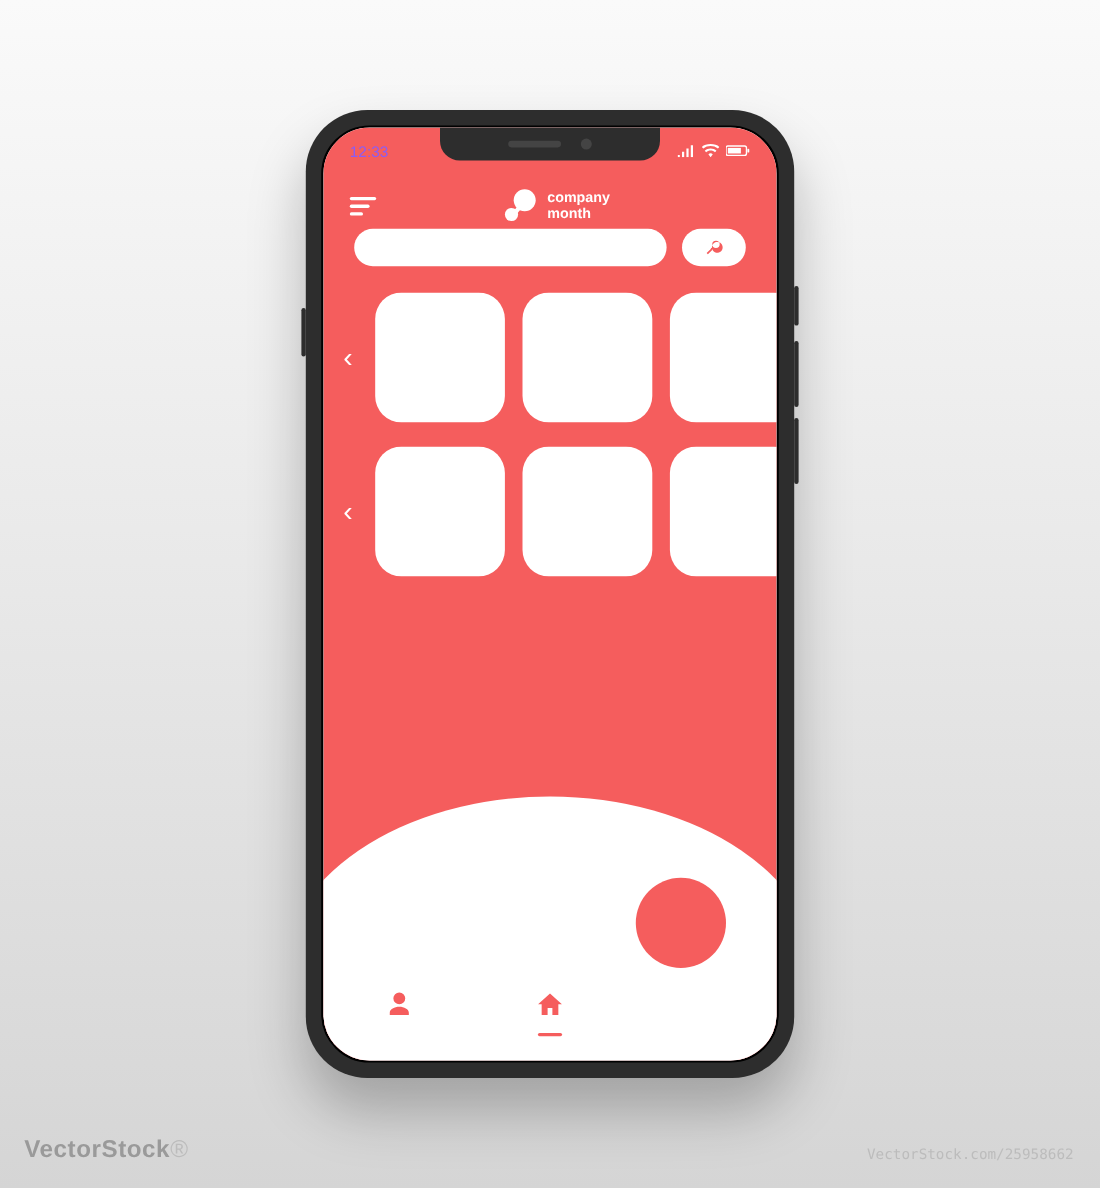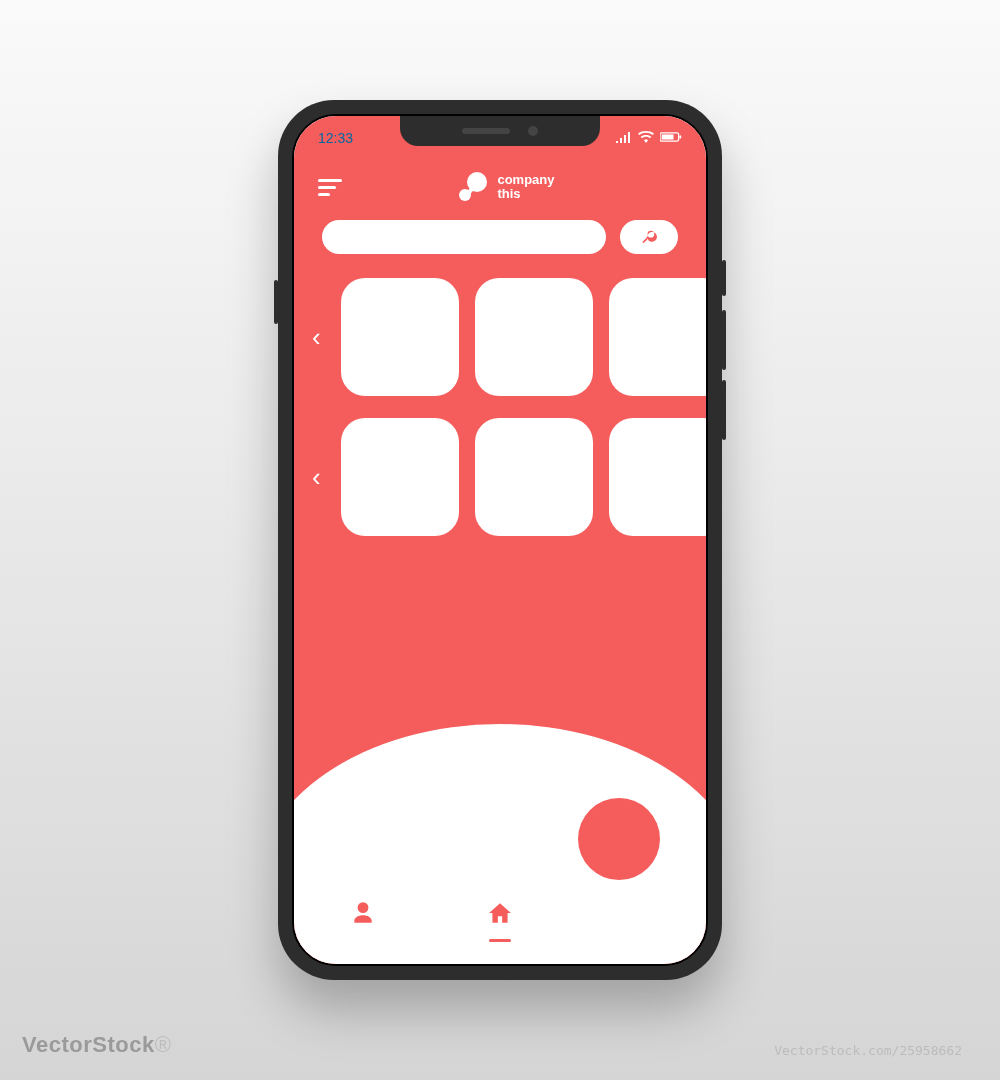--- a/index.html
+++ b/index.html
@@ -74,31 +74,31 @@
 
   
   .status {
     position: relative;
     z-index: 5;
     height: 44px;
     display: flex;
     align-items: center;
     justify-content: space-between;
     padding: 0 24px;
-    color: #0369a1;
+    color: #8b5cf6;
     font-size: 14px;
     font-weight: 500;
   }
   .status-right { display:flex; gap:6px; align-items:center; }
 
   
   .header {
     position: relative; z-index:5;
     display:flex; align-items:center;
-    padding: 10px 24px 16px;
+    padding: 10px 24px 4px;
     gap:12px;
     color:#fff;
   }
   .menu-icon { width:26px; display:flex; flex-direction:column; gap:4px; }
   .menu-icon span{ height:3px; background:#fff; border-radius:2px; }
   .menu-icon span:nth-child(1){ width:24px; }
   .menu-icon span:nth-child(2){ width:18px; }
   .menu-icon span:nth-child(3){ width:12px; }
   .brand { display:flex; align-items:center; gap:8px; margin: 0 auto; transform:translateX(-14px); }
   .brand-text { font-size:13px; line-height:1.1; font-weight:700; }
@@ -165,21 +165,21 @@
   }
   .nav-item.star svg{ fill:#fff; }
 
   
   .wm-left{
     position:absolute; left:22px; bottom:22px;
     font-size:22px; color:#bcbcbc; font-weight:400; letter-spacing:0.5px;
   }
   .wm-left b{ font-weight:700; color:#9a9a9a; }
   .wm-right{
-    position:absolute; right:38px; bottom:22px;
+    position:absolute; right:24px; bottom:22px;
     font-size:13px; color:#bcbcbc; font-family: monospace;
   }
   .wm-diag{
     position:absolute; left:50%; top:50%;
     transform:translate(-50%,-50%) rotate(-32deg);
     font-size:64px; color:rgba(150,150,150,0.12);
     font-weight:400; letter-spacing:2px; white-space:nowrap;
     pointer-events:none;
   }
   .wm-diag b{ font-weight:700; }
@@ -235,21 +235,21 @@
           <span></span>
       </div>
       <div class="brand">
         <div class="logo">
           <div class="c1"></div>
             <div class="stem"></div>
             <div class="c2"></div>
         </div>
         <div class="brand-text">
           <div>company</div>
-          <div>this</div>
+          <div>month</div>
         </div>
       </div>
     </div>
 
     <div class="search-row">
       <input class="search-input" type="text" placeholder="" style="">
       <button class="search-btn">
         <span>
           <svg viewBox="0 0 24 24">
               <path d="M15.5 14h-.8l-.3-.3A6.5 6.5 0 1 0 14 15.5l.3.3v.8l5 5 1.5-1.5-5-5zm-6 0A4.5 4.5 0 1 1 14 9.5 4.5 4.5 0 0 1 9.5 14z" transform="scale(-1,1) translate(-24,0)"></path>

